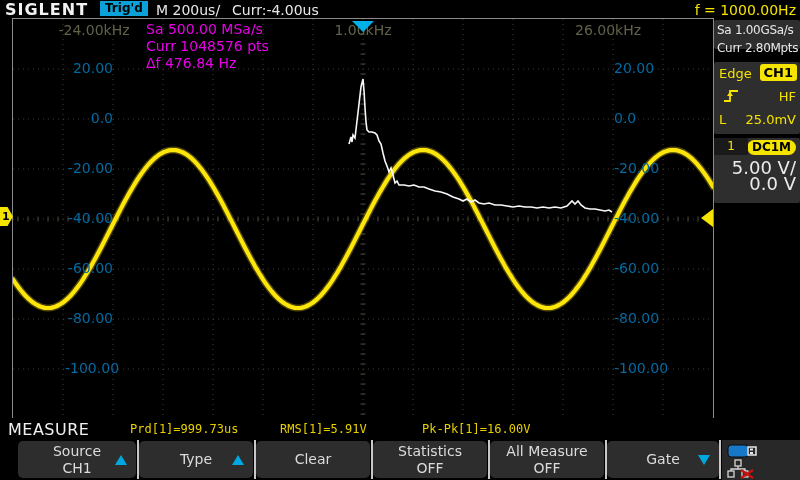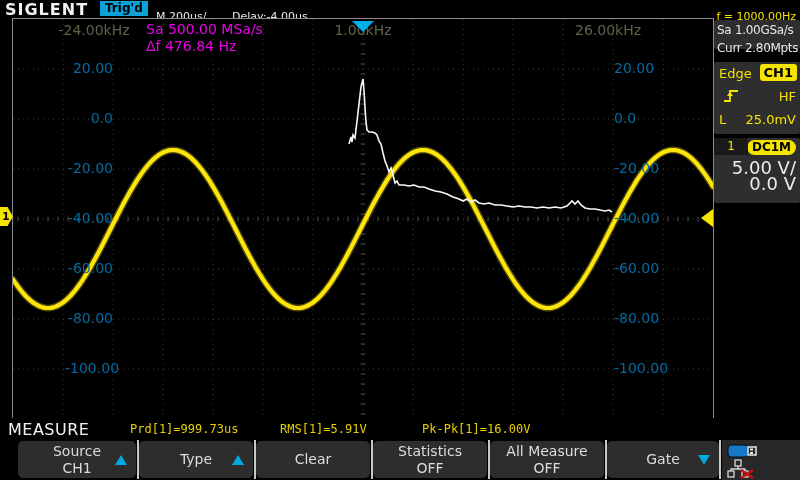--- a/index.html
+++ b/index.html
@@ -3,21 +3,21 @@
 <meta charset="utf-8">
 <style>
   html,body{margin:0;padding:0;background:#000;}
   #screen{position:relative;width:800px;height:480px;background:#000;overflow:hidden;
           font-family:"DejaVu Sans","Liberation Sans",sans-serif;-webkit-font-smoothing:none;}
   
   #topbar{position:absolute;left:0;top:0;width:800px;height:18px;background:#000;}
   #logo{position:absolute;left:5px;top:0px;color:#f2f2f2;font-size:16px;font-weight:bold;letter-spacing:1px;}
   #trig-badge{position:absolute;left:100px;top:1px;height:15px;line-height:15px;padding:0 5px;
               background:#0aa2d8;color:#000;font-size:12px;font-weight:bold;}
-  .tb-text{position:absolute;top:10px;color:#e8e8e8;font-size:11px;}
+  .tb-text{position:absolute;top:2px;color:#e8e8e8;font-size:14px;}
   #tb-timebase{left:156px;}
   #tb-delay{left:232px;}
   #tb-freq{right:4px;color:#f5e300;}
   
   #grid-area{position:absolute;left:12px;top:18px;width:700px;height:400px;border:1px solid #8a8a8a;box-sizing:content-box;background:#000;}
   #wave-svg{position:absolute;left:0;top:0;}
   .freq-label{position:absolute;top:3px;transform:translateX(-50%);color:#62624a;font-size:14px;white-space:nowrap;}
   .db-label{position:absolute;color:#0369a1;font-size:14px;width:48px;white-space:nowrap;}
   .db-left{left:52px;text-align:right;}
   .db-right{left:601px;text-align:left;}
@@ -66,21 +66,21 @@
 </style>
 </head>
 <body>
 
 <div id="screen">
 
   <div id="topbar">
     <span id="logo">SIGLENT</span>
     <span id="trig-badge">Trig'd</span>
     <span id="tb-timebase" class="tb-text">M 200us/</span>
-    <span id="tb-delay" class="tb-text">Delay:-4.00us</span>
+    <span id="tb-delay" class="tb-text">Curr:-4.00us</span>
     <span id="tb-freq" class="tb-text">f = 1000.00Hz</span>
   </div>
 
   <div id="grid-area">
     <svg id="wave-svg" width="700" height="400">
         <line x1="50" y1="0" x2="50" y2="400" stroke="#3c3c2e" stroke-width="1" stroke-dasharray="1 4"></line>
         <line x1="100" y1="0" x2="100" y2="400" stroke="#3c3c2e" stroke-width="1" stroke-dasharray="1 4"></line>
         <line x1="150" y1="0" x2="150" y2="400" stroke="#3c3c2e" stroke-width="1" stroke-dasharray="1 4"></line>
         <line x1="200" y1="0" x2="200" y2="400" stroke="#3c3c2e" stroke-width="1" stroke-dasharray="1 4"></line>
         <line x1="250" y1="0" x2="250" y2="400" stroke="#3c3c2e" stroke-width="1" stroke-dasharray="1 4"></line>
@@ -213,20 +213,21 @@
         <path d="M0.0 260.4 L2.0 263.4 L4.0 266.2 L6.0 268.9 L8.0 271.5 L10.0 273.9 L12.0 276.2 L14.0 278.2 L16.0 280.2 L18.0 281.9 L20.0 283.5 L22.0 284.8 L24.0 286.0 L26.0 287.0 L28.0 287.8 L30.0 288.4 L32.0 288.8 L34.0 289.0 L36.0 289.0 L38.0 288.8 L40.0 288.4 L42.0 287.8 L44.0 287.0 L46.0 286.0 L48.0 284.8 L50.0 283.5 L52.0 281.9 L54.0 280.2 L56.0 278.2 L58.0 276.2 L60.0 273.9 L62.0 271.5 L64.0 268.9 L66.0 266.2 L68.0 263.4 L70.0 260.4 L72.0 257.2 L74.0 254.0 L76.0 250.6 L78.0 247.2 L80.0 243.6 L82.0 240.0 L84.0 236.3 L86.0 232.5 L88.0 228.7 L90.0 224.8 L92.0 220.9 L94.0 216.9 L96.0 213.0 L98.0 209.0 L100.0 205.0 L102.0 201.1 L104.0 197.2 L106.0 193.3 L108.0 189.4 L110.0 185.6 L112.0 181.8 L114.0 178.2 L116.0 174.6 L118.0 171.1 L120.0 167.7 L122.0 164.4 L124.0 161.2 L126.0 158.1 L128.0 155.2 L130.0 152.4 L132.0 149.8 L134.0 147.3 L136.0 144.9 L138.0 142.8 L140.0 140.8 L142.0 138.9 L144.0 137.3 L146.0 135.8 L148.0 134.6 L150.0 133.5 L152.0 132.6 L154.0 131.9 L156.0 131.4 L158.0 131.1 L160.0 131.0 L162.0 131.1 L164.0 131.4 L166.0 131.9 L168.0 132.6 L170.0 133.5 L172.0 134.6 L174.0 135.8 L176.0 137.3 L178.0 138.9 L180.0 140.8 L182.0 142.8 L184.0 144.9 L186.0 147.3 L188.0 149.8 L190.0 152.4 L192.0 155.2 L194.0 158.1 L196.0 161.2 L198.0 164.4 L200.0 167.7 L202.0 171.1 L204.0 174.6 L206.0 178.2 L208.0 181.8 L210.0 185.6 L212.0 189.4 L214.0 193.3 L216.0 197.2 L218.0 201.1 L220.0 205.0 L222.0 209.0 L224.0 213.0 L226.0 216.9 L228.0 220.9 L230.0 224.8 L232.0 228.7 L234.0 232.5 L236.0 236.3 L238.0 240.0 L240.0 243.6 L242.0 247.2 L244.0 250.6 L246.0 254.0 L248.0 257.2 L250.0 260.4 L252.0 263.4 L254.0 266.2 L256.0 268.9 L258.0 271.5 L260.0 273.9 L262.0 276.2 L264.0 278.2 L266.0 280.2 L268.0 281.9 L270.0 283.5 L272.0 284.8 L274.0 286.0 L276.0 287.0 L278.0 287.8 L280.0 288.4 L282.0 288.8 L284.0 289.0 L286.0 289.0 L288.0 288.8 L290.0 288.4 L292.0 287.8 L294.0 287.0 L296.0 286.0 L298.0 284.8 L300.0 283.5 L302.0 281.9 L304.0 280.2 L306.0 278.2 L308.0 276.2 L310.0 273.9 L312.0 271.5 L314.0 268.9 L316.0 266.2 L318.0 263.4 L320.0 260.4 L322.0 257.2 L324.0 254.0 L326.0 250.6 L328.0 247.2 L330.0 243.6 L332.0 240.0 L334.0 236.3 L336.0 232.5 L338.0 228.7 L340.0 224.8 L342.0 220.9 L344.0 216.9 L346.0 213.0 L348.0 209.0 L350.0 205.0 L352.0 201.1 L354.0 197.2 L356.0 193.3 L358.0 189.4 L360.0 185.6 L362.0 181.8 L364.0 178.2 L366.0 174.6 L368.0 171.1 L370.0 167.7 L372.0 164.4 L374.0 161.2 L376.0 158.1 L378.0 155.2 L380.0 152.4 L382.0 149.8 L384.0 147.3 L386.0 144.9 L388.0 142.8 L390.0 140.8 L392.0 138.9 L394.0 137.3 L396.0 135.8 L398.0 134.6 L400.0 133.5 L402.0 132.6 L404.0 131.9 L406.0 131.4 L408.0 131.1 L410.0 131.0 L412.0 131.1 L414.0 131.4 L416.0 131.9 L418.0 132.6 L420.0 133.5 L422.0 134.6 L424.0 135.8 L426.0 137.3 L428.0 138.9 L430.0 140.8 L432.0 142.8 L434.0 144.9 L436.0 147.3 L438.0 149.8 L440.0 152.4 L442.0 155.2 L444.0 158.1 L446.0 161.2 L448.0 164.4 L450.0 167.7 L452.0 171.1 L454.0 174.6 L456.0 178.2 L458.0 181.8 L460.0 185.6 L462.0 189.4 L464.0 193.3 L466.0 197.2 L468.0 201.1 L470.0 205.0 L472.0 209.0 L474.0 213.0 L476.0 216.9 L478.0 220.9 L480.0 224.8 L482.0 228.7 L484.0 232.5 L486.0 236.3 L488.0 240.0 L490.0 243.6 L492.0 247.2 L494.0 250.6 L496.0 254.0 L498.0 257.2 L500.0 260.4 L502.0 263.4 L504.0 266.2 L506.0 268.9 L508.0 271.5 L510.0 273.9 L512.0 276.2 L514.0 278.2 L516.0 280.2 L518.0 281.9 L520.0 283.5 L522.0 284.8 L524.0 286.0 L526.0 287.0 L528.0 287.8 L530.0 288.4 L532.0 288.8 L534.0 289.0 L536.0 289.0 L538.0 288.8 L540.0 288.4 L542.0 287.8 L544.0 287.0 L546.0 286.0 L548.0 284.8 L550.0 283.5 L552.0 281.9 L554.0 280.2 L556.0 278.2 L558.0 276.2 L560.0 273.9 L562.0 271.5 L564.0 268.9 L566.0 266.2 L568.0 263.4 L570.0 260.4 L572.0 257.2 L574.0 254.0 L576.0 250.6 L578.0 247.2 L580.0 243.6 L582.0 240.0 L584.0 236.3 L586.0 232.5 L588.0 228.7 L590.0 224.8 L592.0 220.9 L594.0 216.9 L596.0 213.0 L598.0 209.0 L600.0 205.0 L602.0 201.1 L604.0 197.2 L606.0 193.3 L608.0 189.4 L610.0 185.6 L612.0 181.8 L614.0 178.2 L616.0 174.6 L618.0 171.1 L620.0 167.7 L622.0 164.4 L624.0 161.2 L626.0 158.1 L628.0 155.2 L630.0 152.4 L632.0 149.8 L634.0 147.3 L636.0 144.9 L638.0 142.8 L640.0 140.8 L642.0 138.9 L644.0 137.3 L646.0 135.8 L648.0 134.6 L650.0 133.5 L652.0 132.6 L654.0 131.9 L656.0 131.4 L658.0 131.1 L660.0 131.0 L662.0 131.1 L664.0 131.4 L666.0 131.9 L668.0 132.6 L670.0 133.5 L672.0 134.6 L674.0 135.8 L676.0 137.3 L678.0 138.9 L680.0 140.8 L682.0 142.8 L684.0 144.9 L686.0 147.3 L688.0 149.8 L690.0 152.4 L692.0 155.2 L694.0 158.1 L696.0 161.2 L698.0 164.4 L700.0 167.7 " fill="none" stroke="#ffe60a" stroke-width="4.2" opacity="1" stroke-linecap="round"></path>
         <polyline points="336,125 338,118 339,123 340,116 342,119 344,102 346,85 348,68 350,60 351,72 352,89 353,103 354,111 356,113 359,113 362,114 364,116 366,122 368,125 370,134 372,142 374,147 376,153 378,149 380,156 382,164 384,162 386,166 391,166 396,167 401,166 406,168 411,168 416,170 422,172 428,173 434,175 440,178 446,180 450,182 454,180 458,183 462,181 466,184 471,185 476,184 482,186 488,186 494,187 500,188 506,187 512,188 518,188 524,189 530,188 536,189 542,188 548,189 554,187 559,182 562,185 565,182 568,186 572,189 577,190 582,190 587,191 592,192 596,191 599,193" fill="none" stroke="#f8f8f8" stroke-width="1.6"></polyline>
       </svg>
 
     <div class="freq-label" style="left:81px">-24.00kHz</div>
     <div class="freq-label" style="left:350px">1.00kHz</div>
     <div class="freq-label" style="left:595px">26.00kHz</div>
 
     <div id="fft-info">
       <div>Sa 500.00 MSa/s</div>
+      <div>Curr 1048576 pts</div>
       <div>Δf 476.84 Hz</div>
     </div>
 
     <div id="trig-pos-marker"></div>
     <div id="db-labels">
         <div class="db-label db-left" style="top: 41px;">20.00</div>
         <div class="db-label db-right" style="top: 41px;">20.00</div>
         <div class="db-label db-left" style="top: 91px;">0.0</div>
         <div class="db-label db-right" style="top: 91px;">0.0</div>
         <div class="db-label db-left" style="top: 141px;">-20.00</div>

